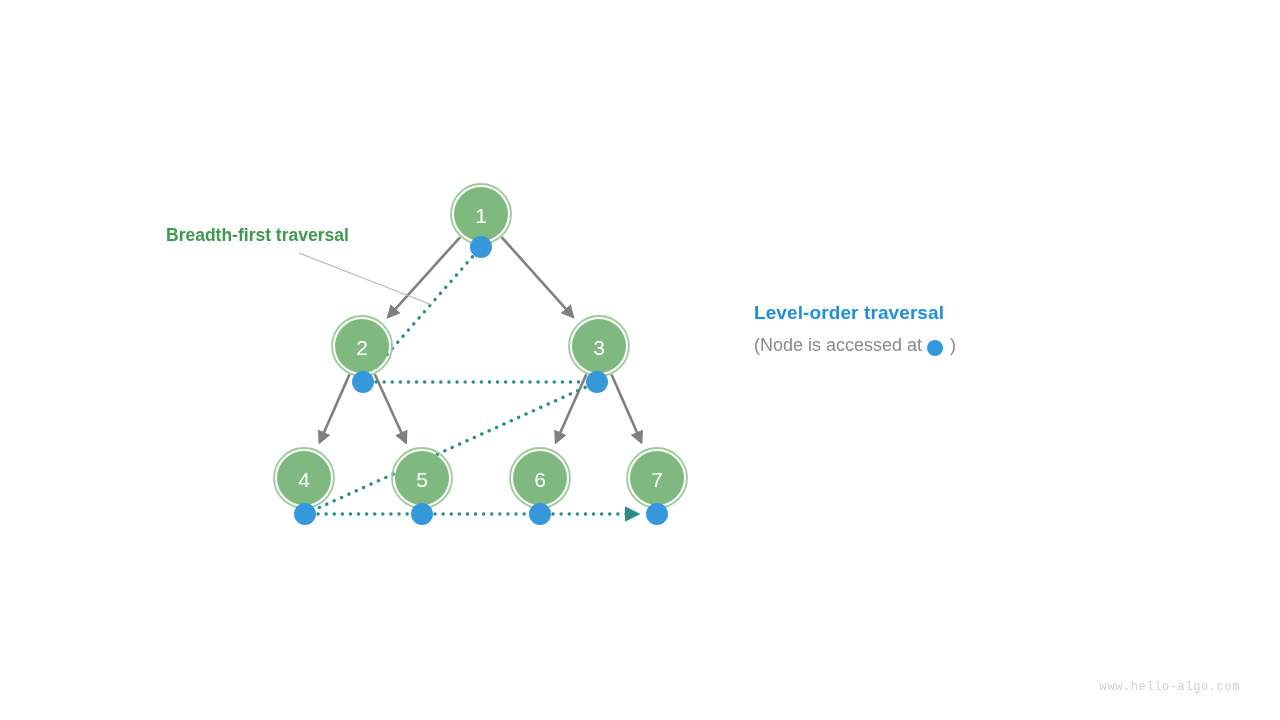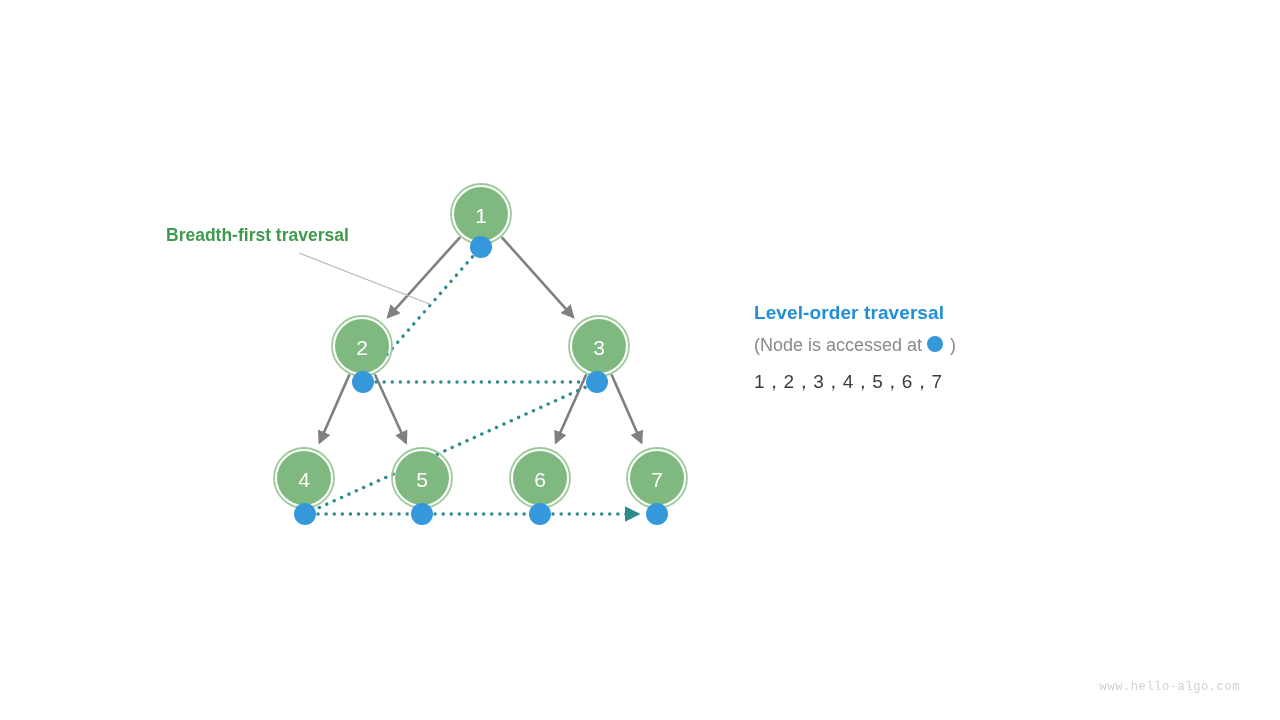--- a/index.html
+++ b/index.html
@@ -52,21 +52,21 @@
     letter-spacing: 0.1px;
     margin: 0 0 12px 0;
     line-height: 1.1;
   }
   .legend-note {
     font-size: 18px;
     color: #8a8a8a;
     margin: 0 0 16px 0;
     line-height: 1.1;
     display: flex;
-    align-items: flex-start;
+    align-items: flex-end;
     white-space: pre;
   }
   .legend-dot {
     display: inline-block;
     width: 16px;
     height: 16px;
     border-radius: 50%;
     background: #3498db;
     margin: 0 7px 0 5px;
     flex: 0 0 auto;
@@ -175,16 +175,15 @@
   <text id="annotation-text" class="annotation-label" x="166" y="241">Breadth-first traversal</text>
 </svg>
 
 <div class="legend">
   <p class="legend-title">Level-order traversal</p>
   <p class="legend-note">
     <span>(Node is accessed at</span>
     <span class="legend-dot"></span>
     <span>)</span>
   </p>
-  <p class="legend-sequence">1，2，3，4，5，6，7</p>
 </div>
 
 <div class="watermark">www.hello-algo.com</div>
 
 </body></html>

